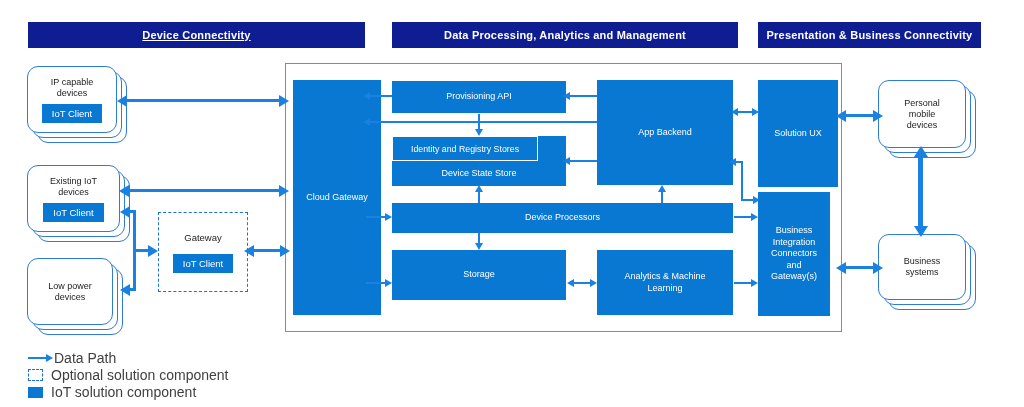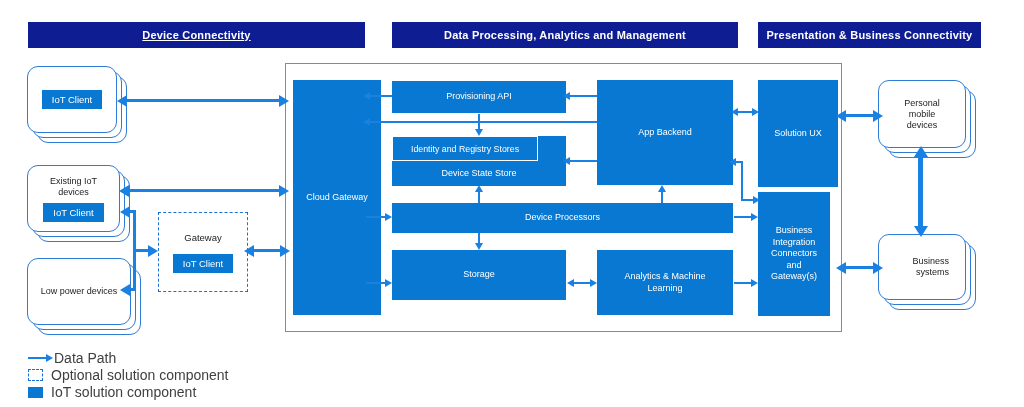--- a/index.html
+++ b/index.html
@@ -89,34 +89,35 @@
     <span>Data Processing, Analytics and Management</span>
   </div>
   <div class="hdr" style="left:758px;width:223px;">
     <span>Presentation &amp; Business Connectivity</span>
   </div>
 
   <div class="stack" style="left:27px;top:66px;width:90px;height:67px;">
     <div class="ghost g2"></div>
     <div class="ghost g1"></div>
     <div class="card">
+      <div class="lbl">IP capable devices</div>
       <div class="badge">IoT Client</div>
     </div>
   </div>
 
   <div class="stack" style="left:27px;top:165px;width:93px;height:67px;">
     <div class="ghost g2"></div>
     <div class="ghost g1"></div>
     <div class="card">
       <div class="lbl">Existing IoT devices</div>
       <div class="badge">IoT Client</div>
     </div>
   </div>
 
-  <div class="stack" style="left:27px;top:258px;width:104px;height:67px;">
+  <div class="stack" style="left:27px;top:258px;width:86px;height:67px;">
     <div class="ghost g2"></div>
     <div class="ghost g1"></div>
     <div class="card">
       <div class="lbl">Low power devices</div>
     </div>
   </div>
 
   <div class="dashedbox" style="left:158px;top:212px;width:88px;height:78px;">
     <div>Gateway</div>
     <div class="badge">IoT Client</div>
@@ -159,21 +160,21 @@
     <div class="ghost g2"></div>
     <div class="ghost g1"></div>
     <div class="card">
       <div class="lbl" style="padding:0 16px;">Personal mobile devices</div>
     </div>
   </div>
   <div class="stack" style="left:878px;top:234px;width:88px;height:66px;">
     <div class="ghost g2"></div>
     <div class="ghost g1"></div>
     <div class="card">
-      <div class="lbl" style="padding:0 16px;text-align:right;">Business systems</div>
+      <div class="lbl" style="padding:0 16px;">Business systems</div>
     </div>
   </div>
 
   <div class="ln hl al" style="left:370px;top:95px;width:22px;"></div>
   <div class="ln hl al" style="left:570px;top:95px;width:27px;"></div>
   <div class="ln hl al" style="left:370px;top:121px;width:227px;"></div>
   <div class="ln hl al" style="left:570px;top:160px;width:27px;"></div>
   <div class="ln vl ad" style="left:478px;top:114px;height:15px;"></div>
   <div class="ln vl au" style="left:478px;top:192px;height:11px;"></div>
   <div class="ln vl au" style="left:661px;top:192px;height:11px;"></div>

